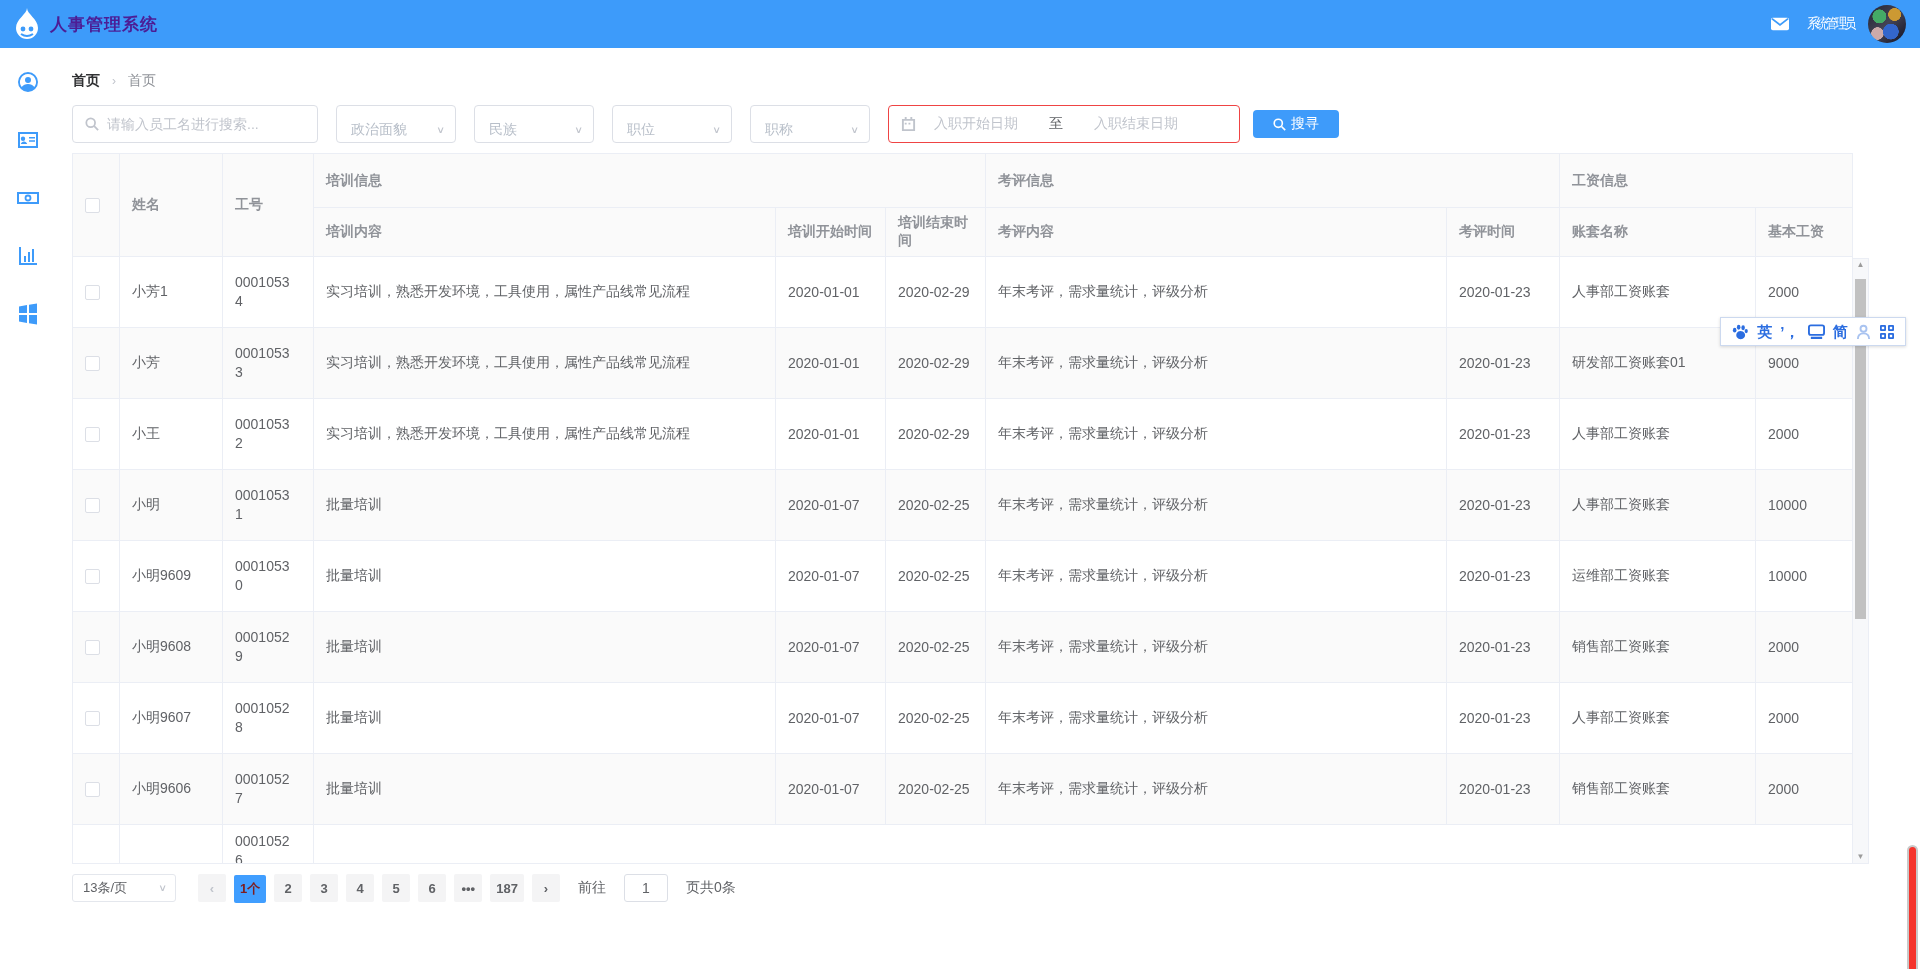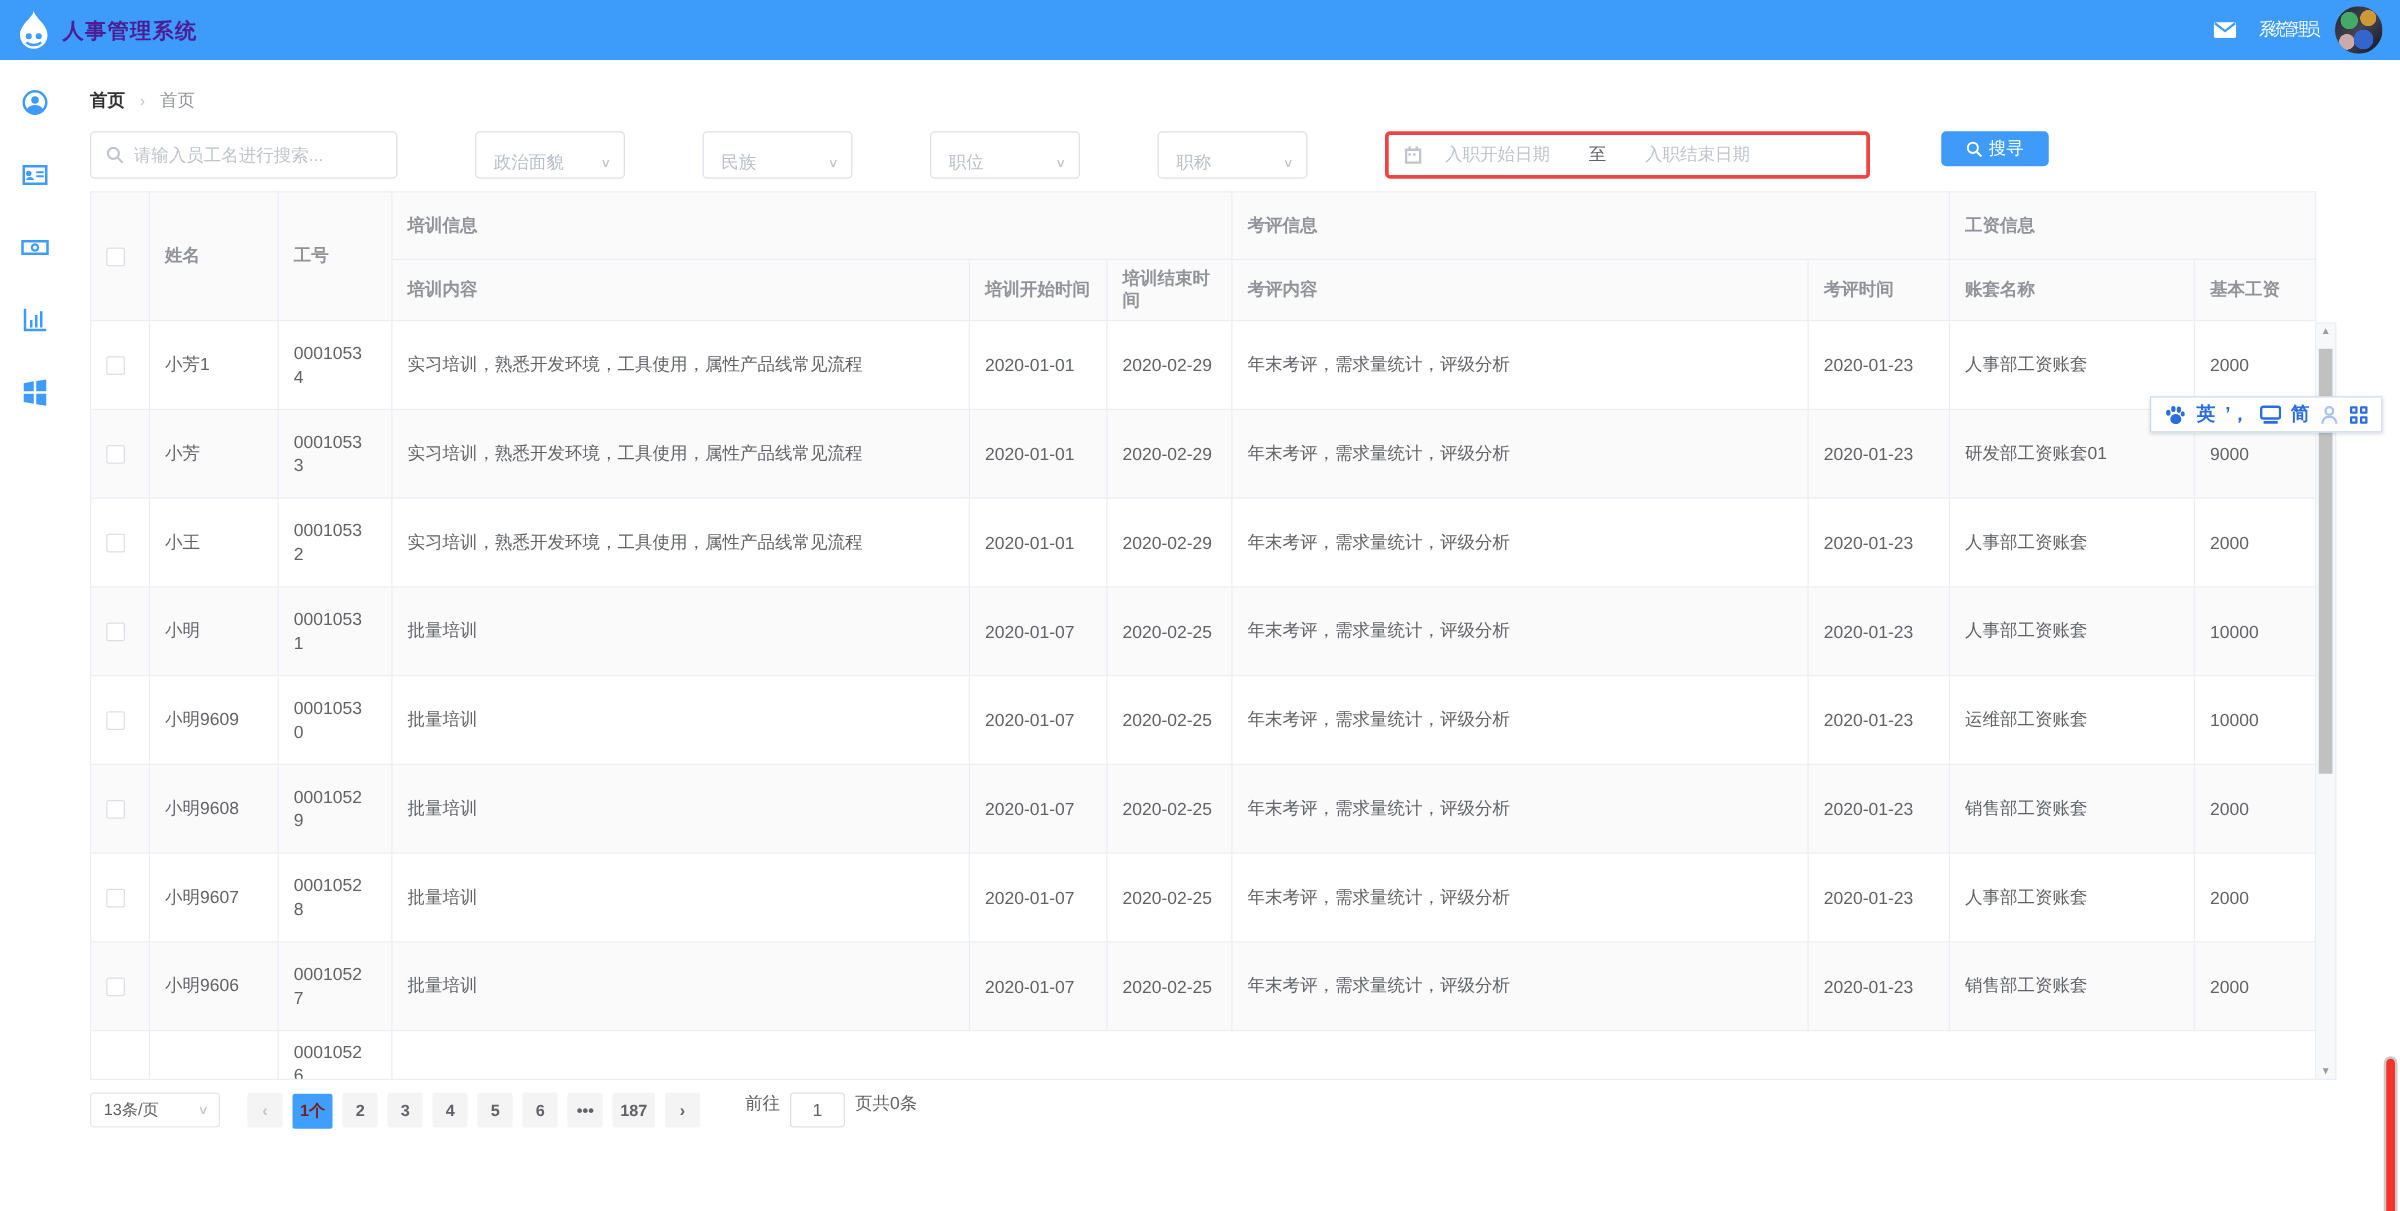--- a/index.html
+++ b/index.html
@@ -32,32 +32,32 @@
   .side-icon svg { width:24px; height:24px; fill:#3e9bfa; }
 
   
   .main { position:absolute; left:55px; top:48px; right:0; bottom:0; padding:24px 0 0 17px; }
   .breadcrumb { font-size:14px; display:flex; align-items:center; gap:12px; }
   .crumb-first { color:#303133; font-weight:bold; }
   .crumb-sep { color:#c0c4cc; font-size:12px; }
   .crumb-last { color:#909399; }
 
   
-  .filter-row { display:flex; align-items:flex-start; margin-top:15px;gap:44px; }
+  .filter-row { display:flex; align-items:center; margin-top:15px; }
   .search-box { width:246px; height:38px; border:1px solid #dcdfe6; border-radius:4px;
     display:flex; align-items:center; padding:0 12px; margin-right:18px; background:#fff; }
   .search-box input { border:none; outline:none; flex:1; font-size:14px; margin-left:8px;
     font-family:inherit; color:#606266; }
   .search-box input::placeholder { color:#c0c4cc; }
   .mini-mag { width:14px; height:14px; stroke:#c0c4cc; fill:none; stroke-width:2; }
   .select-box { width:120px; height:38px; border:1px solid #dcdfe6; border-radius:4px;
     display:flex; align-items:center; justify-content:space-between; padding:12px 10px 0 14px;
     margin-right:18px; color:#b8bfc9; font-size:14px; cursor:pointer; background:#fff; }
   .chev { color:#c0c4cc; font-size:12px; transform:scaleY(.8); }
-  .date-box { width:388px; height:38px; border:3px solid #ef4444; border-radius:4px;
+  .date-box { width:352px; height:38px; border:1px solid #ef4444; border-radius:4px;
     display:flex; align-items:center; padding:0 12px; margin-right:13px; font-size:14px; background:#fff; }
   .date-ph { color:#c0c4cc; width:120px; text-align:center; }
   .date-sep { color:#606266; width:40px; text-align:center; }
   .cal-icon { width:15px; height:15px; fill:#c0c4cc; }
   .search-btn { width:86px; height:28px; background:#3e9bfa; color:#fff; border:none;
     border-radius:4px; font-size:14px; display:flex; align-items:center; justify-content:center;
     gap:5px; cursor:pointer; font-family:inherit; }
   .search-btn svg { width:13px; height:13px; stroke:#fff; fill:none; stroke-width:2; }
 
   
@@ -86,21 +86,21 @@
   .pager { display:flex; align-items:center; margin-top:10px; font-size:13px; color:#606266; }
   .page-size { width:104px; height:28px; border:1px solid #e4e7ed; border-radius:3px;
     display:flex; align-items:center; justify-content:space-between; padding:0 8px 0 10px;
     color:#606266; cursor:pointer; margin-right:18px; background:#fff; }
   .pg-btn { min-width:28px; height:28px; padding:0 6px; background:#f4f4f5; border:none;
     border-radius:2px; margin:0 4px; font-size:13px; font-weight:bold; color:#606266;
     cursor:pointer; font-family:inherit; }
   .pg-btn.nav { color:#c0c4cc; }
   .pg-btn.nav-next { color:#606266; }
   .pg-btn.active { background:#409eff; color:#7f1d1d; }
-  .goto { margin-left:32px; display:flex; gap:8px; font-size:14px; }
+  .goto { margin-left:14px; display:flex; align-items:center; gap:18px; font-size:14px; }
   .goto input { width:44px; height:28px; border:1px solid #dcdfe6; border-radius:3px;
     text-align:center; font-size:14px; color:#606266; outline:none; font-family:inherit; }
 
   
   .ime-bar { position:absolute; left:1720px; top:317px; width:186px; height:29px; background:#fff;
     border:1px solid #ccd9ef; box-shadow:0 1px 3px rgba(0,0,0,.15); display:flex;
     align-items:center; justify-content:space-around; padding:0 6px; z-index:30; }
   .ime-item { color:#2b6de0; font-size:15px; font-weight:bold; cursor:pointer; line-height:1; }
   .ime-item svg { display:block; }
 

